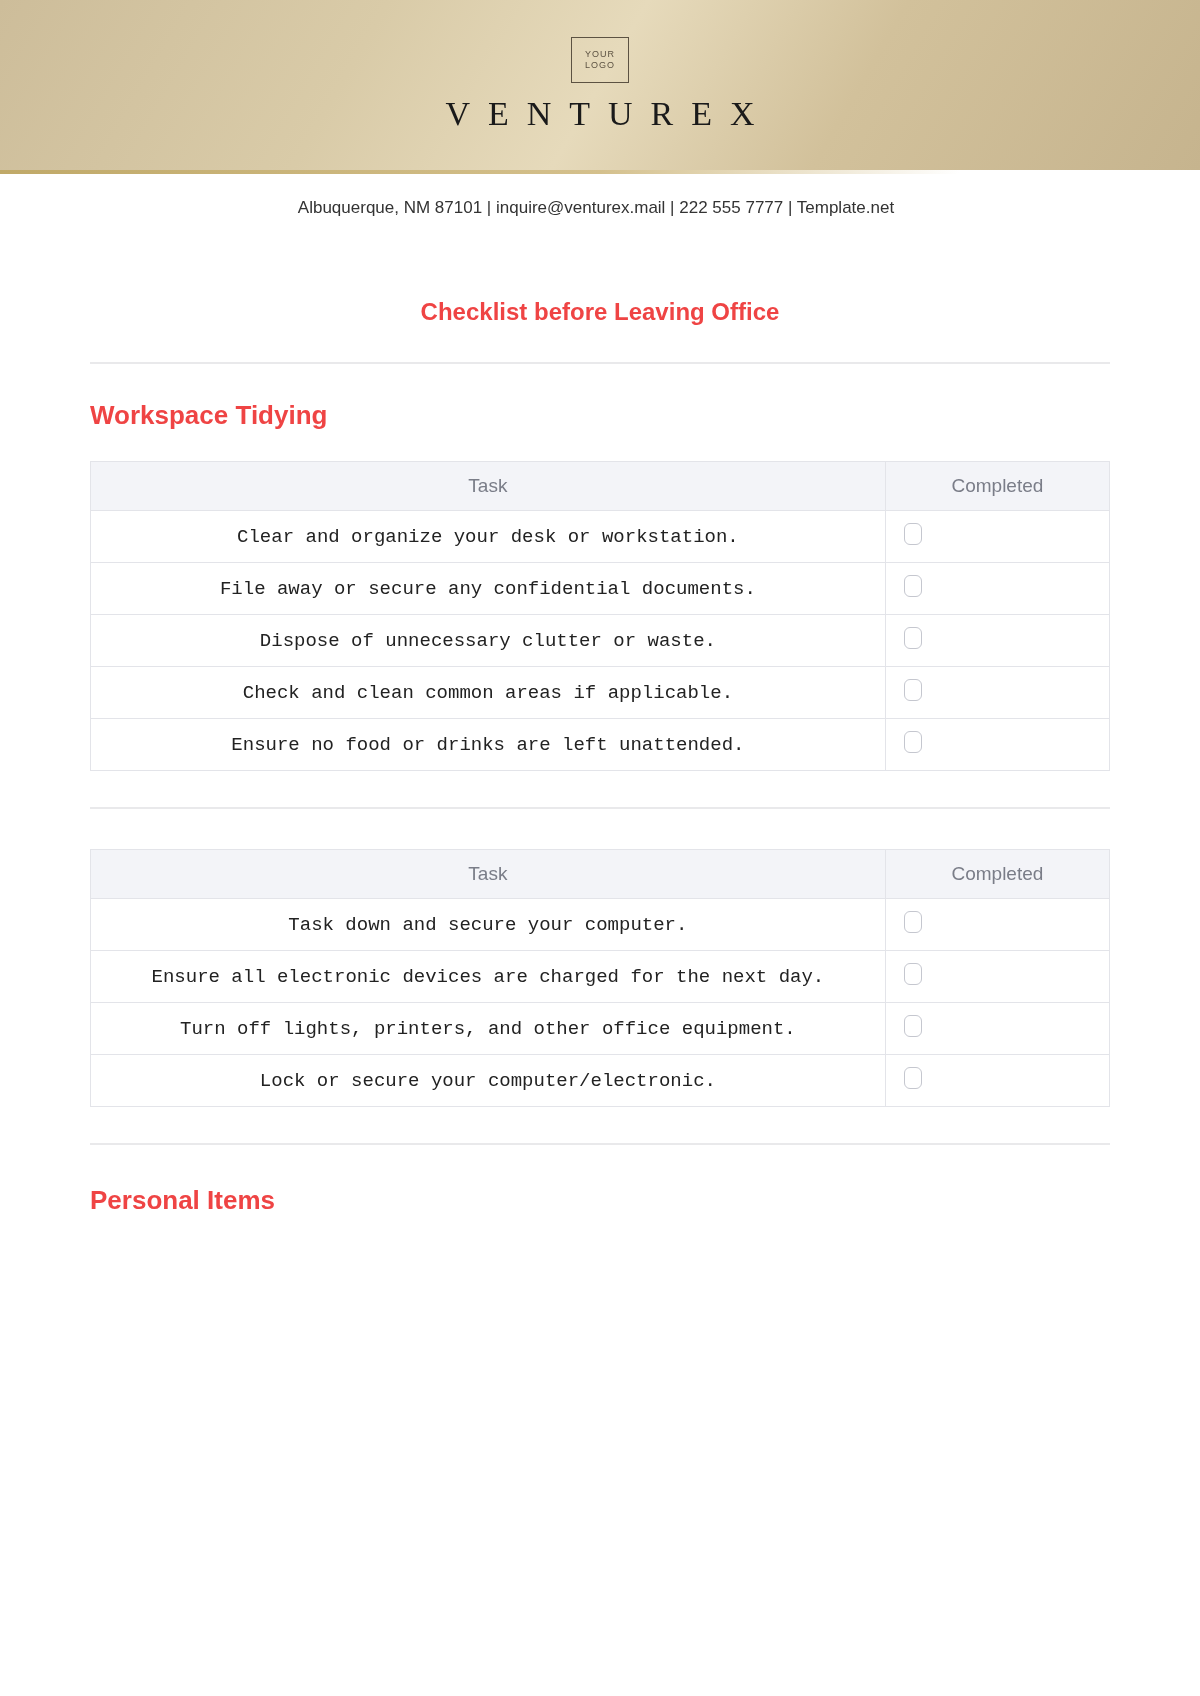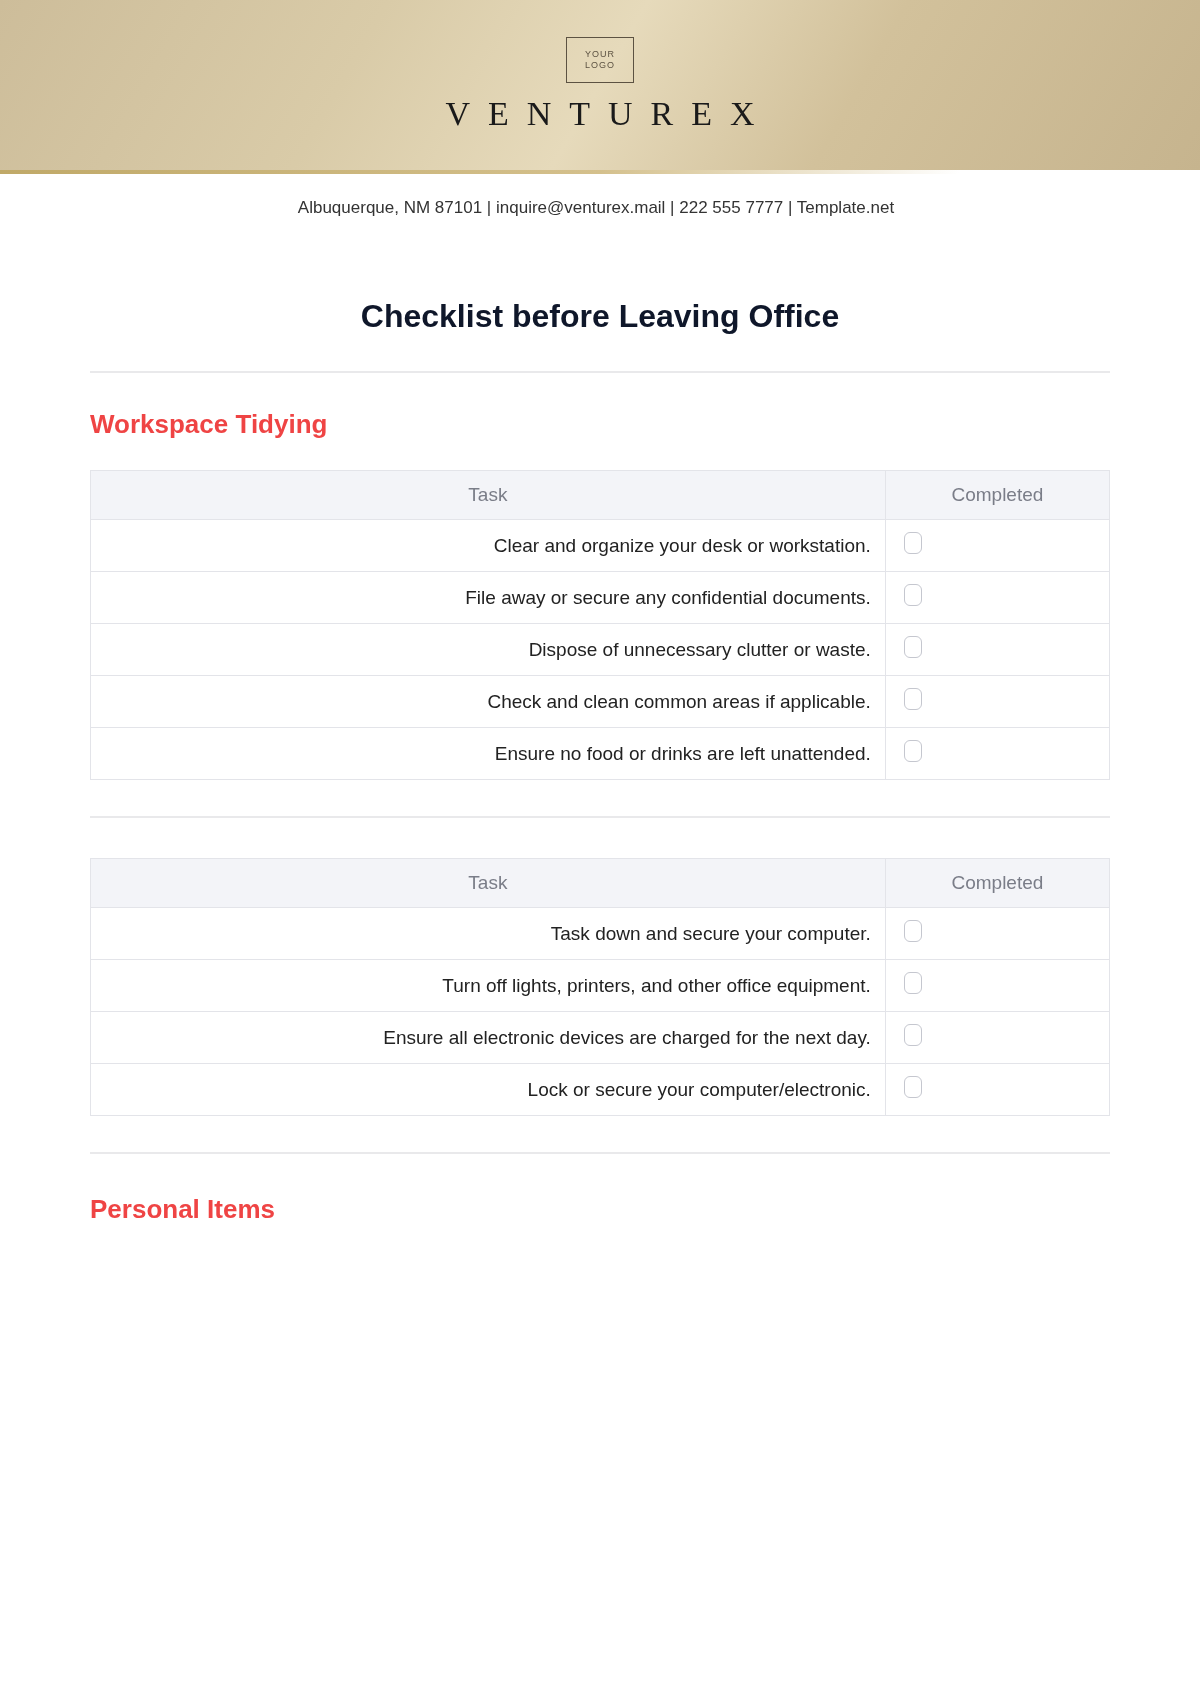--- a/index.html
+++ b/index.html
@@ -23,21 +23,21 @@
       align-items: center;
       justify-content: center;
       position: relative;
     }
     .header-rule {
       height: 4px;
       width: 100%;
       background: linear-gradient(90deg, #c0a968 0%, #d4c08c 50%, #ffffff 80%);
     }
     .logo-box {
-      width: 68px;
+      width: 58px;
       height: 46px;
       border: 1px solid #5c5242;
       display: flex;
       flex-direction: column;
       align-items: center;
       justify-content: center;
       font-size: 9px;
       letter-spacing: 1px;
       color: #5c5242;
       line-height: 1.25;
@@ -55,23 +55,23 @@
       text-align: center;
       font-size: 17px;
       color: #333;
       padding: 24px 8px 10px 0;
     }
     .page-content {
       padding: 70px 90px 0 90px;
     }
     .doc-title {
       text-align: center;
-      font-size: 32px;
+      font-size: 24px;
       font-weight: 700;
-      color: #0f172a;
+      color: #ef4444;
       margin-bottom: 36px;
     }
     .hr-line {
       border: none;
       border-top: 2px solid #e9e9eb;
       margin: 0 0 36px 0;
     }
     .section-title {
       font-size: 26px;
       font-weight: 700;
@@ -99,21 +99,22 @@
       width: 22%;
     }
     table.checklist td {
       border: 1px solid #e3e4e9;
       padding: 12px 14px;
       font-size: 19px;
       color: #222;
       vertical-align: middle;
     }
     table.checklist td.task-cell {
-      text-align: right;
+      text-align: center;
+      font-family: Liberation Mono, monospace;
     }
     table.checklist td.comp-cell {
       text-align: left;
       padding-left: 18px;
     }
     .checkbox-box {
       display: inline-block;
       width: 18px;
       height: 22px;
       border: 1.8px solid #c5c7cf;
@@ -183,25 +184,25 @@
         <th class="task-col">Task</th>
         <th class="comp-col">Completed</th>
       </tr>
     </thead>
     <tbody>
       <tr>
         <td class="task-cell">Task down and secure your computer.</td>
         <td class="comp-cell"><span class="checkbox-box"></span></td>
       </tr>
       <tr>
+        <td class="task-cell">Ensure all electronic devices are charged for the next day.</td>
+        <td class="comp-cell"><span class="checkbox-box"></span></td>
+      </tr>
+      <tr>
         <td class="task-cell">Turn off lights, printers, and other office equipment.</td>
-        <td class="comp-cell"><span class="checkbox-box"></span></td>
-      </tr>
-      <tr>
-        <td class="task-cell">Ensure all electronic devices are charged for the next day.</td>
         <td class="comp-cell"><span class="checkbox-box"></span></td>
       </tr>
       <tr>
         <td class="task-cell">Lock or secure your computer/electronic.</td>
         <td class="comp-cell"><span class="checkbox-box"></span></td>
       </tr>
     </tbody>
   </table>
   <hr class="section-divider">
 

